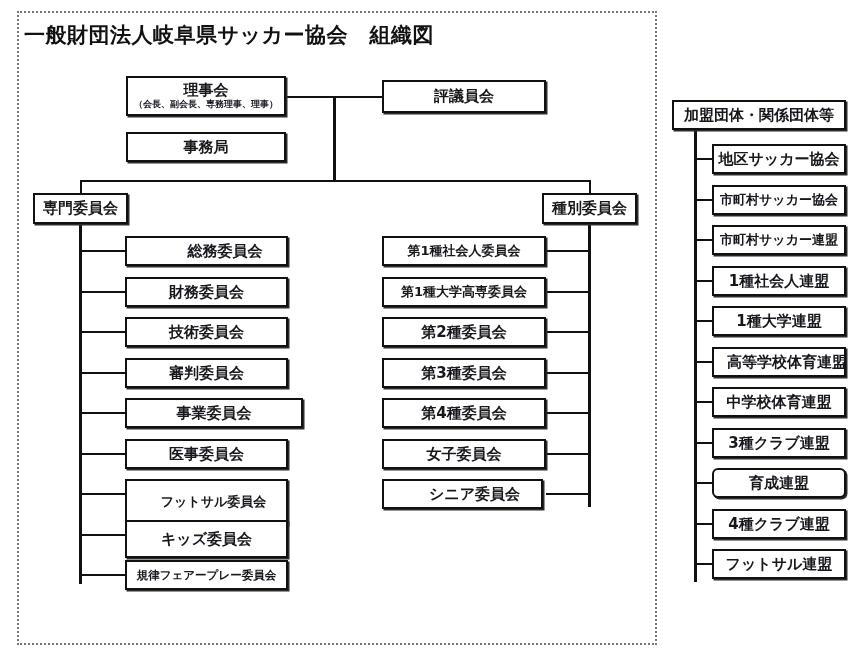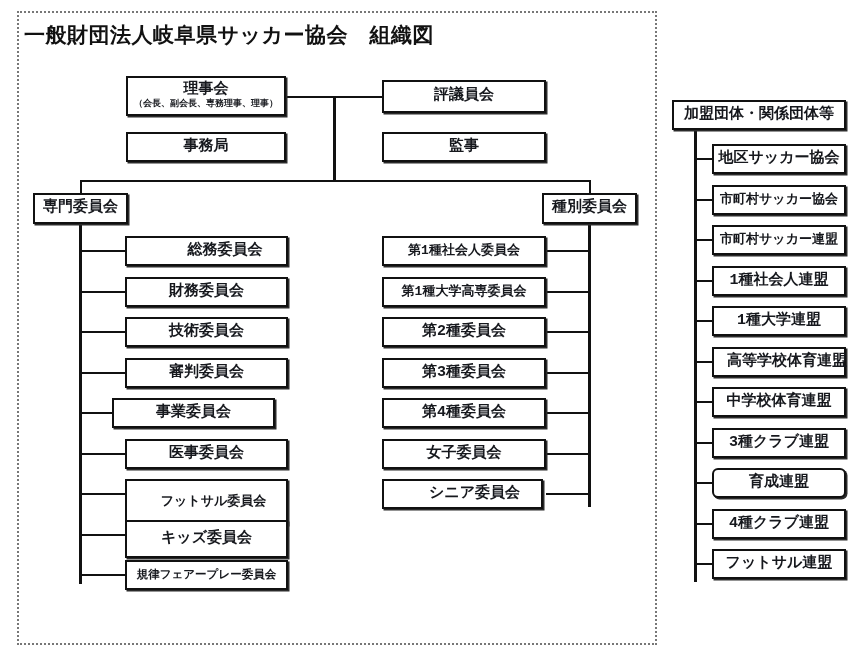--- a/index.html
+++ b/index.html
@@ -50,21 +50,20 @@
     background: #ffffff;
     display: flex;
     flex-direction: column;
     align-items: center;
     justify-content: center;
     text-align: center;
     color: #16181d;
     z-index: 3;
     
     box-shadow: 1.5px 1.5px 0 #2b2b2b;
-    font-family: Liberation Mono, monospace;
   }
   .node .lbl {
     font-size: 15px;
     font-weight: bold;
     line-height: 1.1;
     white-space: nowrap;
   }
   .node .sub {
     font-size: 9px;
     font-weight: bold;
@@ -108,23 +107,20 @@
   </div>
 
   <div class="node" style="left:126px; top:132px; width:160px; height:30px;">
     <span class="lbl">事務局</span>
   </div>
 
   <div class="node" style="left:382px; top:80px; width:164px; height:33px;">
     <span class="lbl">評議員会</span>
   </div>
 
-  <div class="node" style="left:382px; top:132px; width:164px; height:30px;">
-    <span class="lbl">監事</span>
-  </div>
 
   <div class="node" style="left:33px; top:193px; width:95px; height:31px;">
     <span class="lbl">専門委員会</span>
   </div>
 
   <div class="conn thick v" style="left:79px; top:224px; height:360px;"></div>
   <div id="left-items">
       <div class="conn h" style="left: 79px; top: 250px; width: 46px;"></div>
       <div class="node" style="left: 125px; top: 236px; width: 163px; height: 30px; padding-left: 37px;">
         <span class="lbl">総務委員会</span>
@@ -135,21 +131,21 @@
       </div>
       <div class="conn h" style="left: 79px; top: 331px; width: 46px;"></div>
       <div class="node" style="left: 125px; top: 317px; width: 163px; height: 30px;">
         <span class="lbl">技術委員会</span>
       </div>
       <div class="conn h" style="left: 79px; top: 372px; width: 46px;"></div>
       <div class="node" style="left: 125px; top: 358px; width: 163px; height: 30px;">
         <span class="lbl">審判委員会</span>
       </div>
       <div class="conn h" style="left: 79px; top: 412px; width: 46px;"></div>
-      <div class="node" style="left: 112px; top: 398px; width: 163px; height: 30px;">
+      <div class="node" style="left: 125px; top: 398px; width: 178px; height: 30px;">
         <span class="lbl">事業委員会</span>
       </div>
       <div class="conn h" style="left: 79px; top: 453px; width: 46px;"></div>
       <div class="node" style="left: 125px; top: 439px; width: 163px; height: 30px;">
         <span class="lbl">医事委員会</span>
       </div>
       <div class="conn h" style="left: 79px; top: 493px; width: 46px;"></div>
       <div class="node small" style="left: 125px; top: 479px; width: 163px; height: 46px; padding-left: 14px;">
         <span class="lbl">フットサル委員会</span>
       </div>

